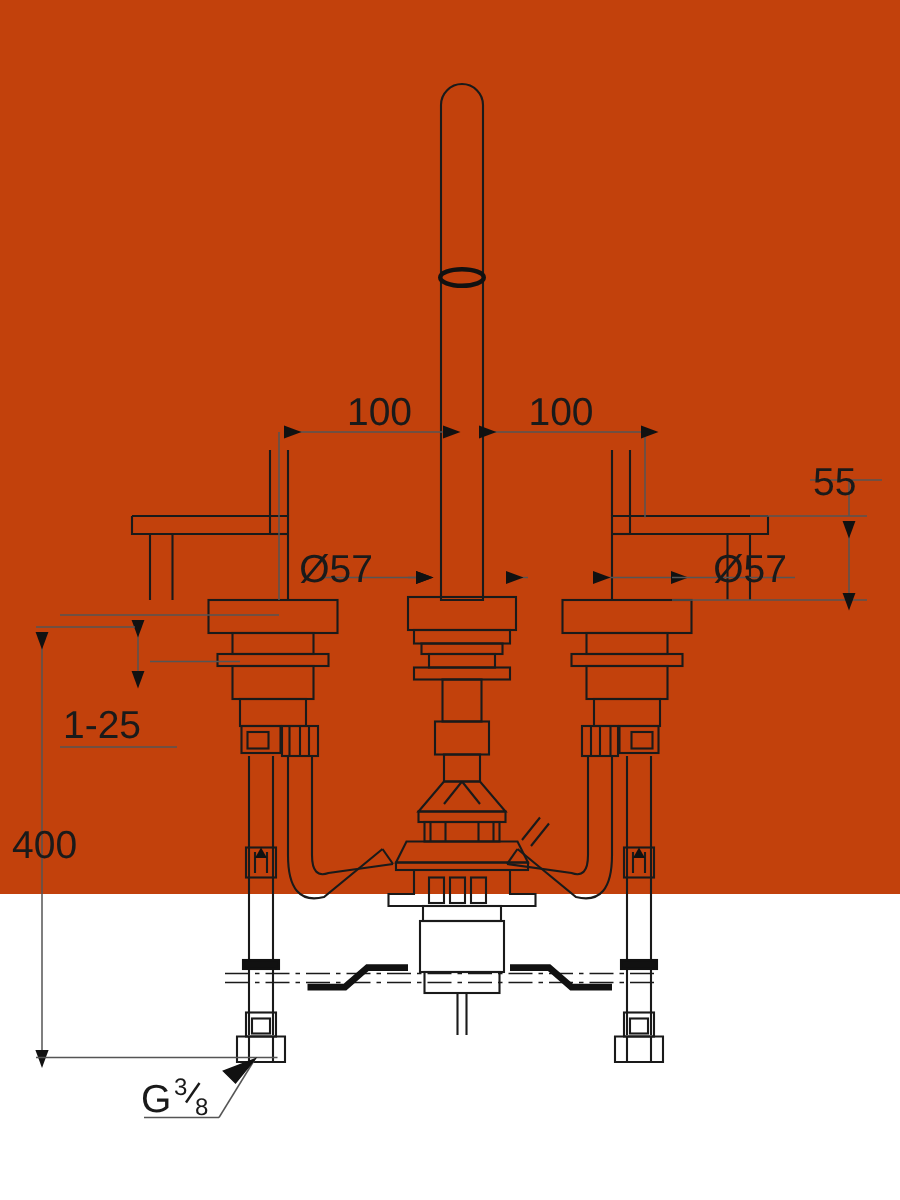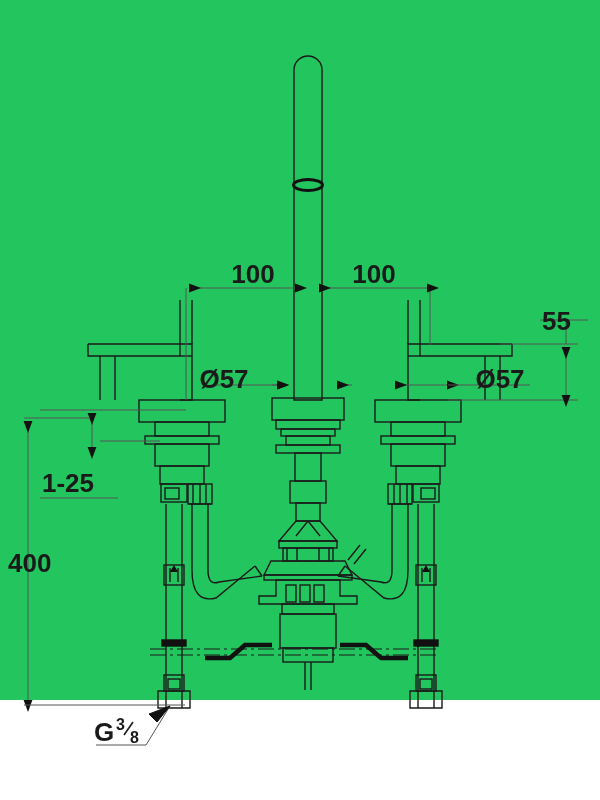--- a/index.html
+++ b/index.html
@@ -1,18 +1,18 @@
 <!DOCTYPE html>
 <html><head>
 <meta charset="utf-8">
 <style>
   html,body{margin:0;padding:0;background:#ffffff;}
   body{width:600px;height:800px;overflow:hidden;
        font-family:"Liberation Sans", sans-serif;}
-  #stage{position:relative;width:600px;height:700px;background:#22c55e;font-weight:bold;}
+  #stage{position:relative;width:600px;height:596px;background:#c2410c;}
   svg{display:block;}
   .dimtext{font-family:"Liberation Sans", sans-serif;font-size:26px;fill:#1a1a1a;}
   .fractext{font-family:"Liberation Sans", sans-serif;font-size:16px;fill:#1a1a1a;}
 </style>
 </head>
 <body>
 
 <div id="stage">
 <svg width="600" height="800" viewBox="0 0 600 800">
 

